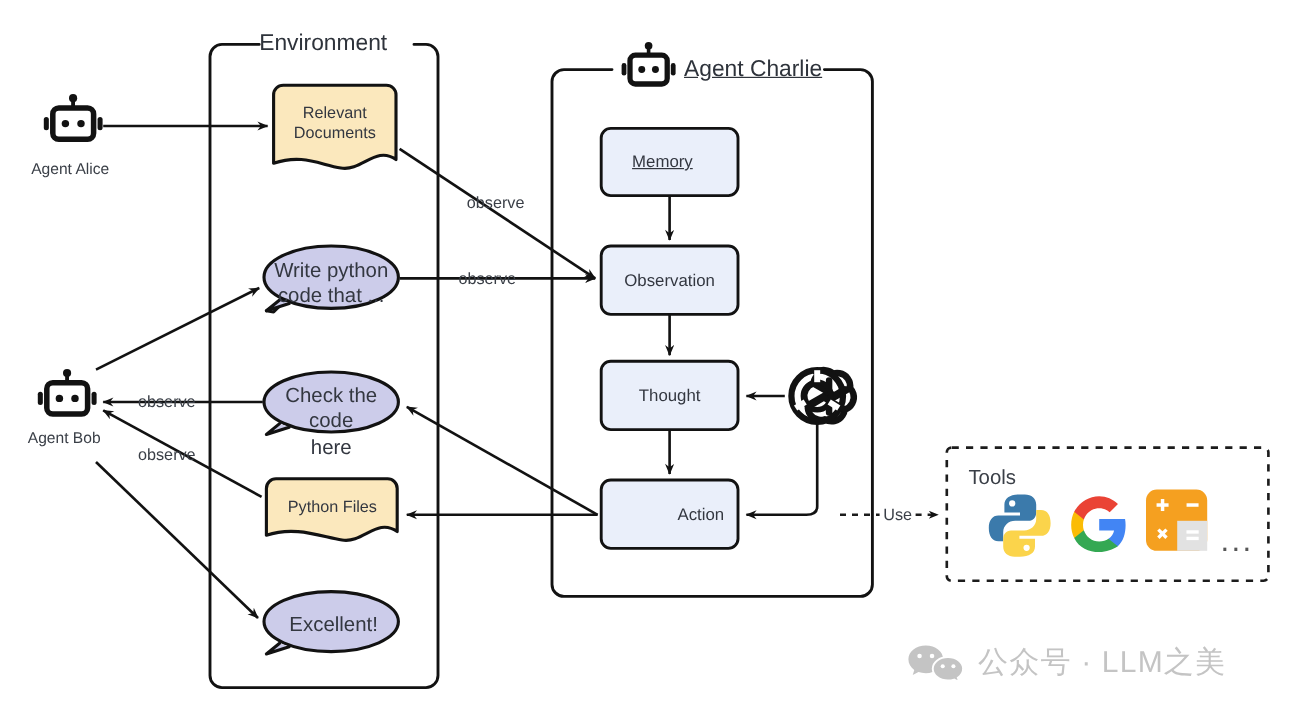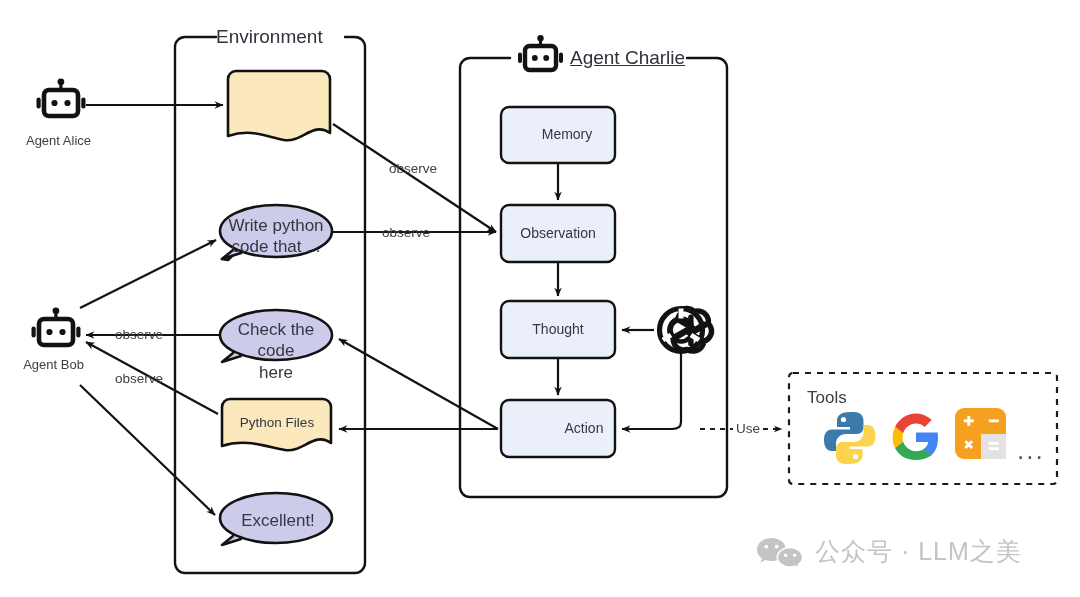--- a/index.html
+++ b/index.html
@@ -321,28 +321,30 @@
       <circle cx="37.5" cy="17.2" r="1.7" fill="#ffffff"></circle>
     </g>
   </svg>
 
   <div class="group-title" style="left:216px; top:26px;">Environment</div>
   <div class="group-title" style="left:570px; top:47px;text-decoration:underline;">Agent Charlie</div>
 
   <div class="agent-name" style="left:11px; top:133px; width:95px;">Agent Alice</div>
   <div class="agent-name" style="left:6px; top:357px; width:95px;">Agent Bob</div>
 
+  <div class="node-label doc-label" style="left:223px; top:86px; width:112px;">Relevant
+Documents</div>
   <div class="node-label bubble-label" style="left:220px; top:215px; width:112px;">Write python
 code that ...</div>
   <div class="node-label bubble-label" style="left:220px; top:319px; width:112px;">Check the code
 here</div>
   <div class="node-label doc-label" style="left:221px; top:415px; width:112px;">Python Files</div>
   <div class="node-label bubble-label" style="left:220px; top:510px; width:116px;">Excellent!</div>
 
-  <div class="node-label box-label" style="left:505px; top:126px; width:124px;">Memory</div>
+  <div class="node-label box-label" style="left:490px; top:126px; width:124px;text-decoration:underline;">Memory</div>
   <div class="node-label box-label" style="left:501px; top:225px; width:114px;">Observation</div>
   <div class="node-label box-label" style="left:501px; top:321px; width:114px;">Thought</div>
   <div class="node-label box-label" style="left:501px; top:420px; width:114px;margin-left:26px;">Action</div>
 
   <div class="edge-label" style="left:389px; top:161px;">observe</div>
   <div class="edge-label" style="left:382px; top:225px;">observe</div>
   <div class="edge-label" style="left:115px; top:327px;">observe</div>
   <div class="edge-label" style="left:115px; top:371px;">observe</div>
   <div class="edge-label" style="left:736px; top:421px;">Use</div>
 

